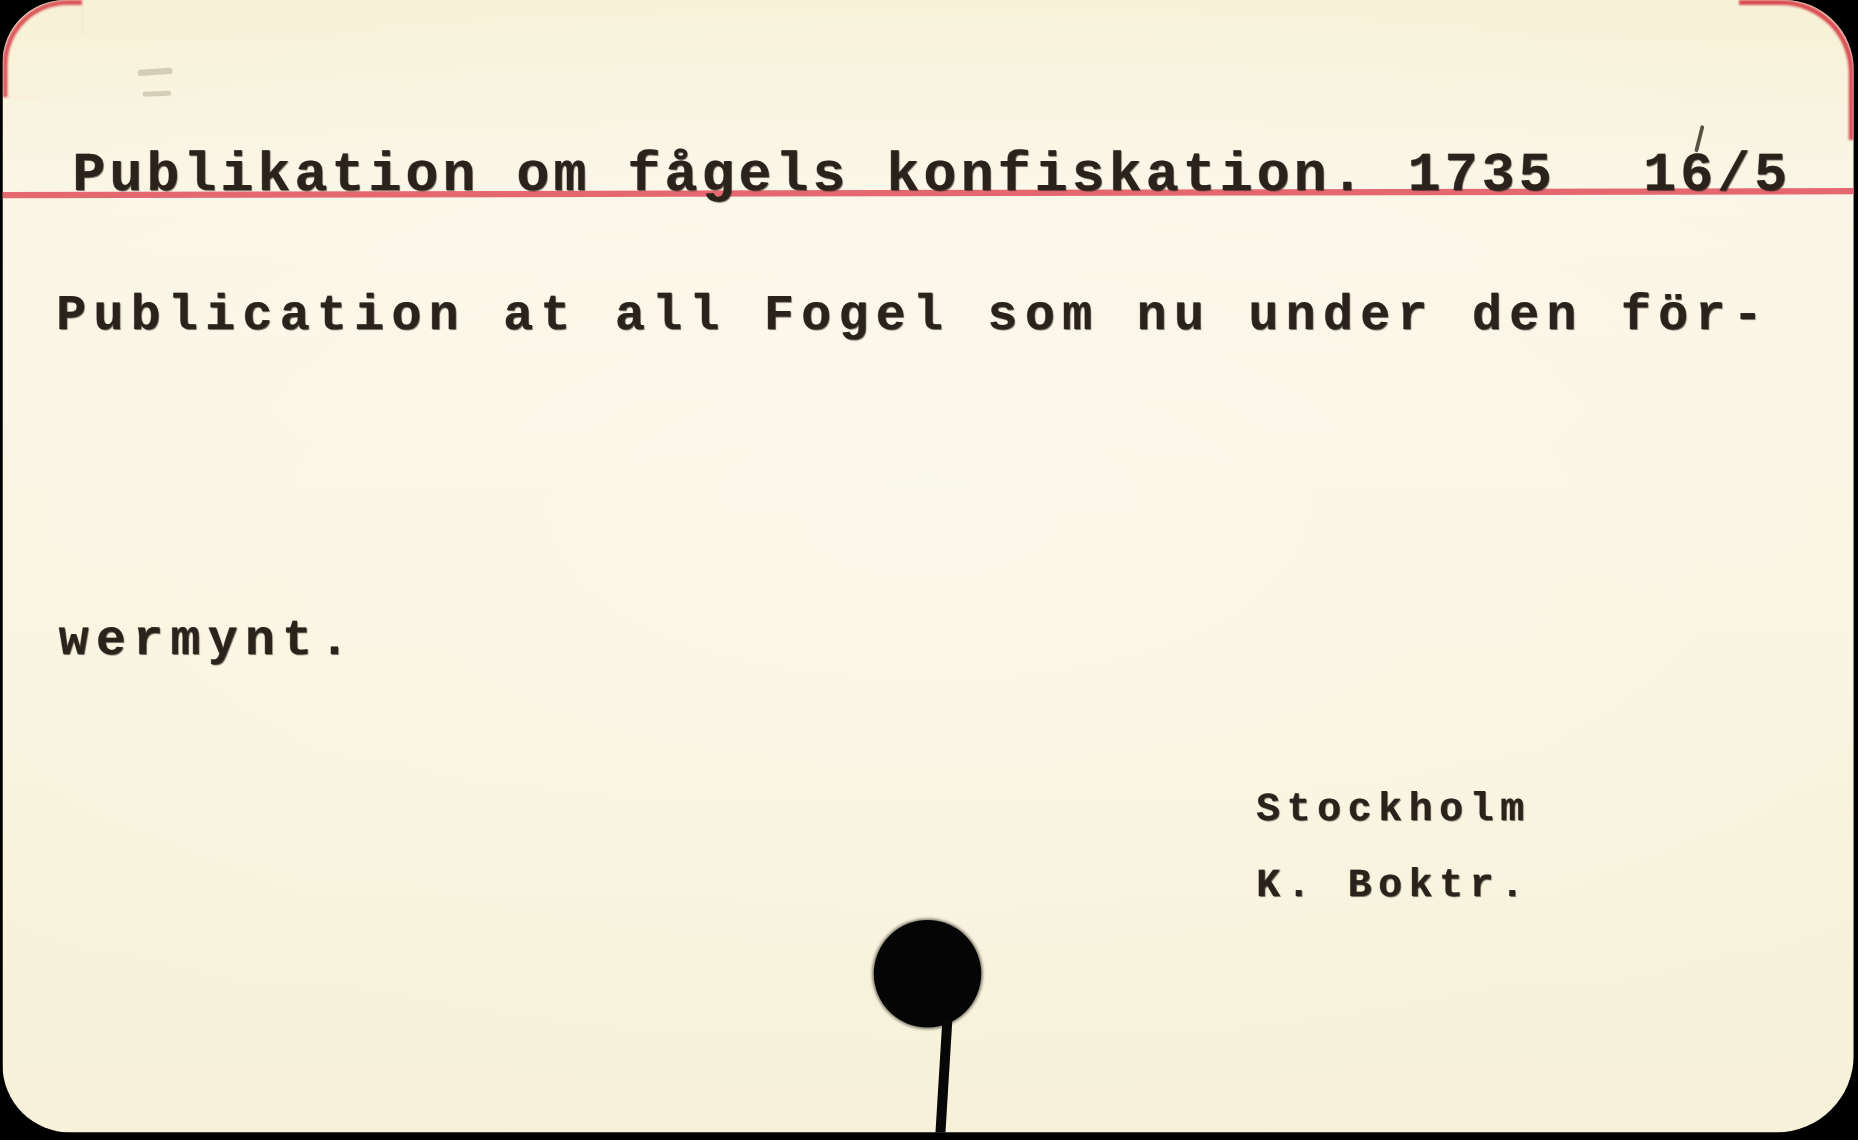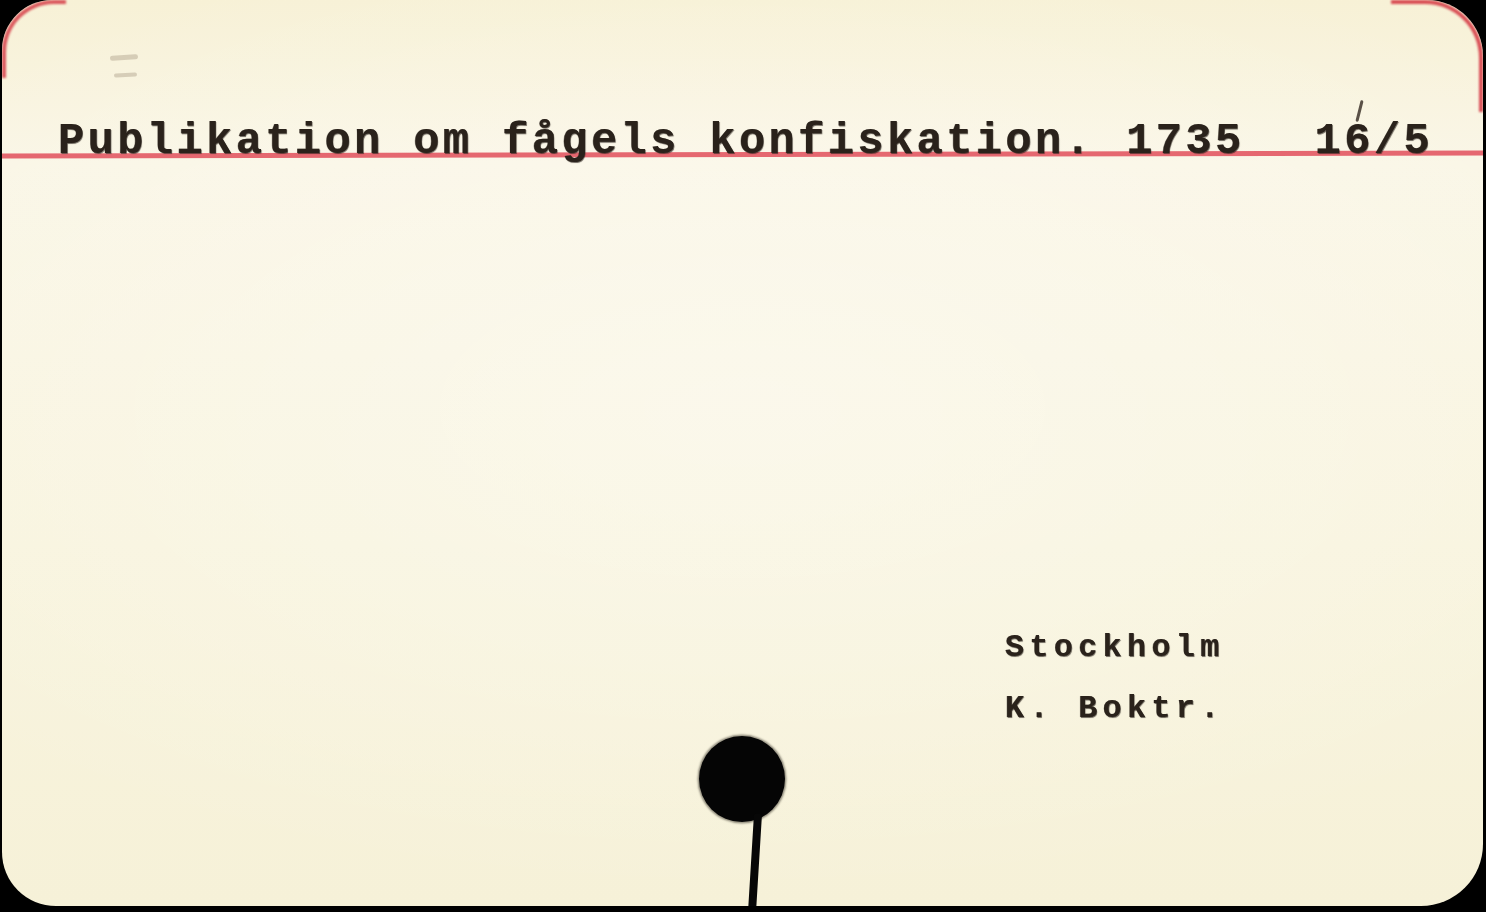--- a/index.html
+++ b/index.html
@@ -82,22 +82,24 @@
   <div class="card">
 
     <div class="trim trim-tl"></div>
     <div class="trim trim-tr"></div>
 
     <div class="rule"></div>
 
     <div class="heading ink"><span>Publikation om fågels konfiskation.</span><span class="year">1735</span><span class="date">16/5</span></div>
 
     <div class="body-block ink">
+      <div>Publication at all Fogel som nu under den för-</div>
     </div>
 
+    <div class="wermynt-line ink">wermynt.</div>
 
     <div class="imprint ink">
       <div>Stockholm</div>
       <div>K. Boktr.</div>
     </div>
 
     <div class="scratch"></div>
     <div class="smudge s1"></div>
     <div class="smudge s2"></div>
 

